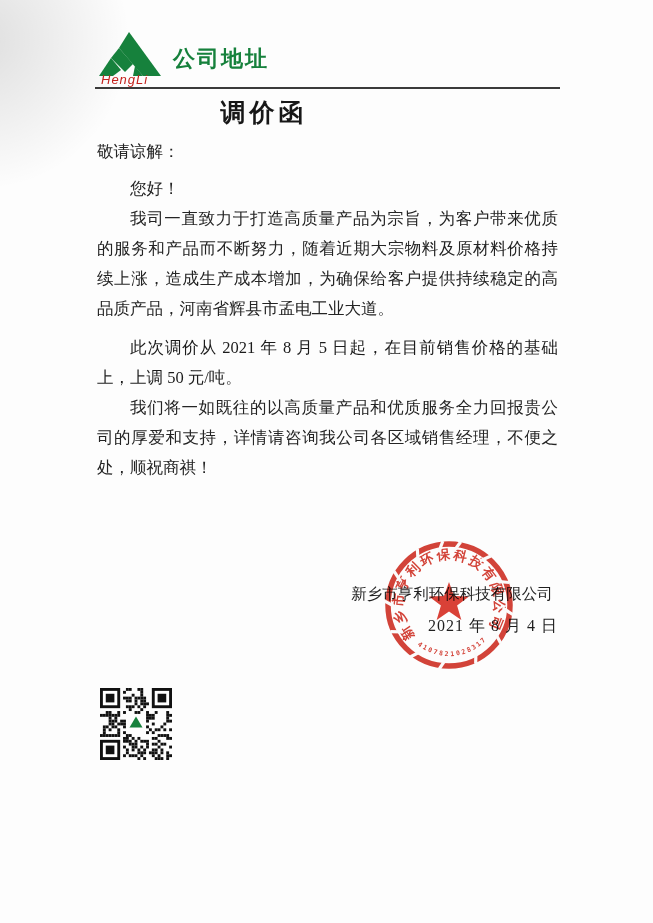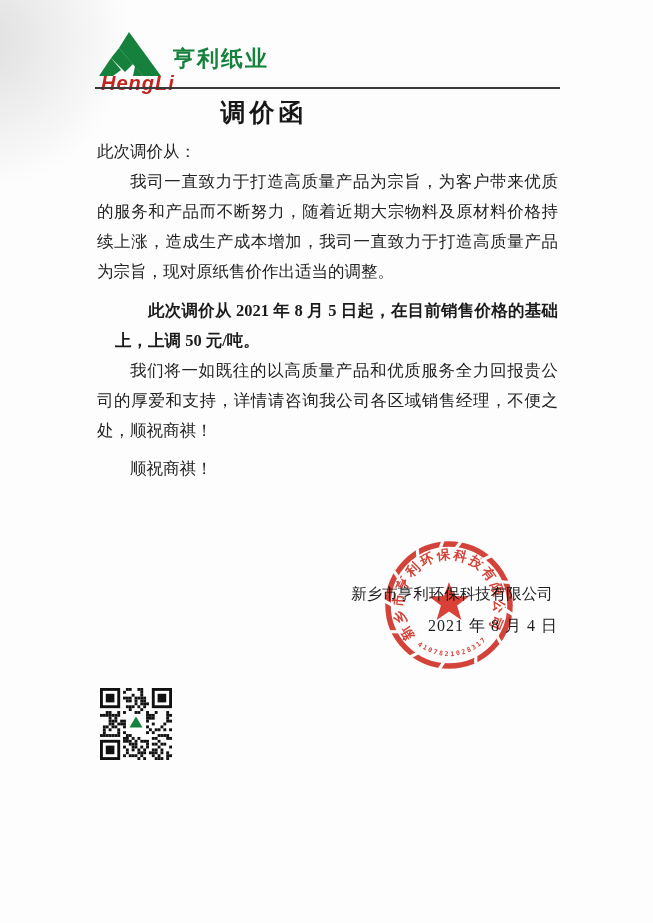--- a/index.html
+++ b/index.html
@@ -16,22 +16,22 @@
     background:
       radial-gradient(circle at -20px 40px, rgba(0,0,0,0.12), rgba(0,0,0,0.0) 150px),
       #fdfdfd;
   }
   
   .logo-wrap { position: absolute; left: 99px; top: 30px; width: 460px; height: 58px; }
   .logo-mark { position: absolute; left: 0; top: 2px; }
   .logo-en {
     position: absolute; left: 2px; top: 42px;
     font-family: "Liberation Sans", sans-serif;
-    font-weight: bold; font-style: italic;
-    font-size: 20px; letter-spacing: 1px; color: #c5231e;
+    font-weight: normal; font-style: italic;
+    font-size: 13px; letter-spacing: 1px; color: #c5231e;
   }
   .logo-cn {
     position: absolute; left: 74px; top: 14px;
     font-size: 22px; font-weight: bold; color: #16813c;
     letter-spacing: 2px;
     font-family: "Liberation Serif", serif;
   }
   .header-rule {
     position: absolute; left: 95px; top: 87px; width: 465px; height: 2px;
     background: #3a3a3a;
@@ -45,21 +45,21 @@
   
   .letter {
     position: absolute; left: 97px; top: 137px; width: 461px;
     font-size: 16.5px; line-height: 30px; text-align: justify;
     color: #242424;
   }
   .letter p { text-indent: 2em; }
   .letter p.salutation { text-indent: 0; }
   .letter p.greet { margin-top: 7px; }
   .letter p.p-thanks { margin-top: 1px; }
-  .letter p.bold-para { font-weight: bold; margin-top: 9px; color: #1b1b1b; margin-left: 18px; }
+  .letter p.bold-para { font-weight: normal; margin-top: 9px; color: #1b1b1b; }
   .letter p.closing { margin-top: 8px; }
   
   .signature {
     position: absolute; left: 346px; top: 584px; width: 212px;
     text-align: center; color: #1f1f1f;
   }
   .signature .sig-company { font-size: 15.5px; white-space: nowrap; }
   .signature .sig-date { font-size: 16px; margin-top: 11px; letter-spacing: 1px; text-align: right; }
   
   .seal { position: absolute; left: 382px; top: 538px; mix-blend-mode: multiply; }
@@ -75,32 +75,32 @@
 <div class="page">
 
   <div class="logo-wrap">
     <svg class="logo-mark" width="62" height="44" viewBox="0 0 62 44">
       <polygon points="30,0 62,44 44,44 20,16" fill="#16813c"></polygon>
       <polygon points="20,16 34,32 26,40 12,26" fill="#16813c"></polygon>
       <polygon points="12,26 22,38 14,44 0,44" fill="#16813c"></polygon>
       <polygon points="36,34 44,44 34,44" fill="#16813c"></polygon>
     </svg>
     <div class="logo-en">HengLi</div>
-    <div class="logo-cn">亨利纸业</div>
+    <div class="logo-cn">公司地址</div>
   </div>
   <div class="header-rule"></div>
 
   <div class="doc-title">调价函</div>
 
   <div class="letter">
-    <p class="salutation">此次调价从：</p>
-    <p>我司一直致力于打造高质量产品为宗旨，为客户带来优质的服务和产品而不断努力，随着近期大宗物料及原材料价格持续上涨，造成生产成本增加，我司一直致力于打造高质量产品为宗旨，现对原纸售价作出适当的调整。</p>
+    <p class="salutation">敬请谅解：</p>
+    <p class="greet">您好！</p>
+    <p>我司一直致力于打造高质量产品为宗旨，为客户带来优质的服务和产品而不断努力，随着近期大宗物料及原材料价格持续上涨，造成生产成本增加，为确保给客户提供持续稳定的高品质产品，河南省辉县市孟电工业大道。</p>
     <p class="bold-para">此次调价从 2021 年 8 月 5 日起，在目前销售价格的基础上，上调 50 元/吨。</p>
     <p>我们将一如既往的以高质量产品和优质服务全力回报贵公司的厚爱和支持，详情请咨询我公司各区域销售经理，不便之处，顺祝商祺！</p>
-    <p class="closing">顺祝商祺！</p>
   </div>
 
   <div class="signature">
     <div class="sig-company">新乡市亨利环保科技有限公司</div>
     <div class="sig-date">2021 年 8 月 4 日</div>
   </div>
 
   <svg class="seal" width="134" height="134" viewBox="0 0 134 134">
     <g opacity="0.88">
       <circle cx="67" cy="67" r="61" fill="none" stroke="#cf2a1e" stroke-width="5.5"></circle>

